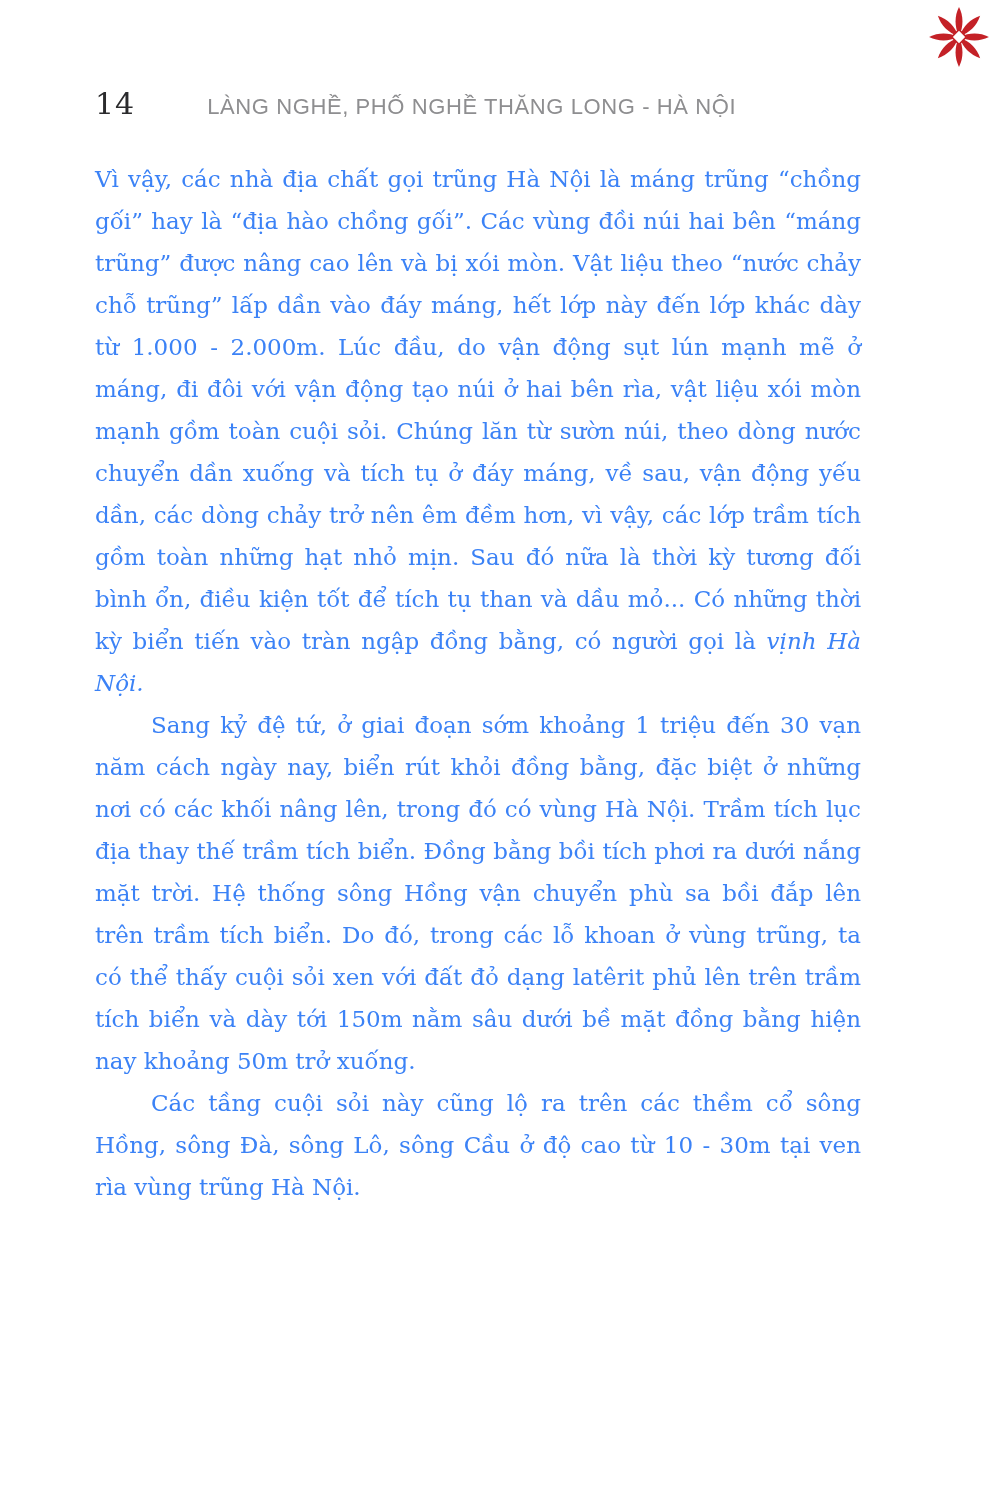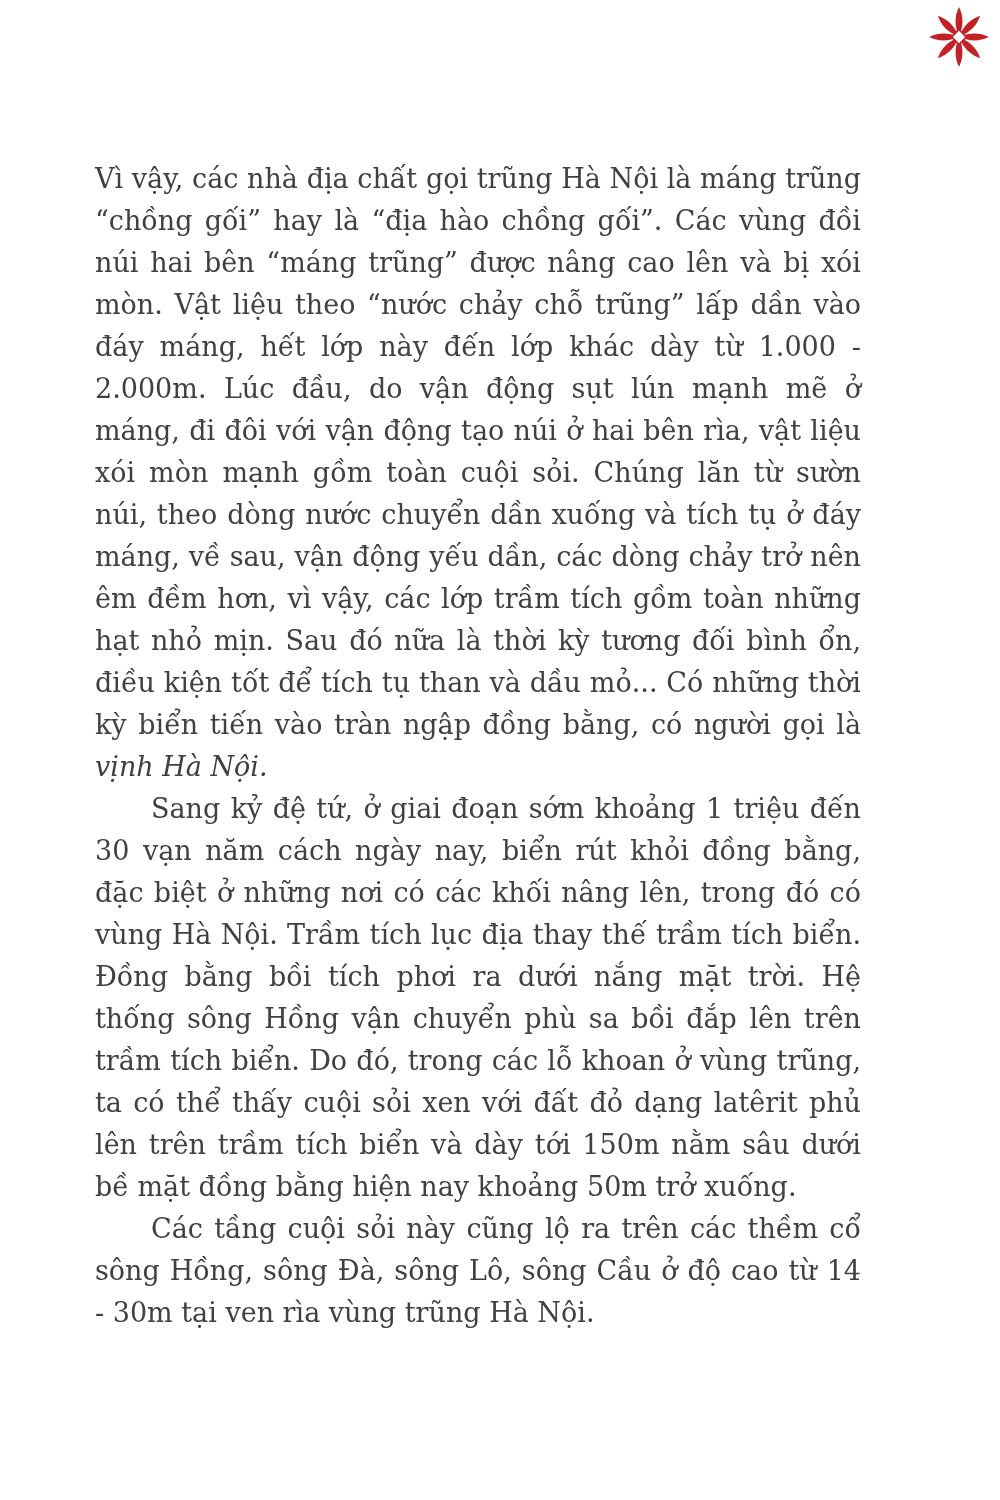--- a/index.html
+++ b/index.html
@@ -52,23 +52,23 @@
     color: #8e8e90;
     letter-spacing: 0.6px;
   }
 
   
   .body-text {
     position: absolute;
     top: 158px;
     left: 95px;
     width: 766px;
-    font-size: 27px;
+    font-size: 23px;
     line-height: 42px;
-    color: #404040;
+    color: #3b82f6;
     text-align: justify;
     text-justify: inter-word;
   }
 
   .para {
     text-indent: 56px;
   }
 
   .para.no-indent {
     text-indent: 0;
@@ -92,23 +92,27 @@
         <path d="M32,31 C27.5,22 27.5,12 32,3 C36.5,12 36.5,22 32,31 Z" transform="rotate(135 32 32)"></path>
         <path d="M32,31 C27.5,22 27.5,12 32,3 C36.5,12 36.5,22 32,31 Z" transform="rotate(180 32 32)"></path>
         <path d="M32,31 C27.5,22 27.5,12 32,3 C36.5,12 36.5,22 32,31 Z" transform="rotate(225 32 32)"></path>
         <path d="M32,31 C27.5,22 27.5,12 32,3 C36.5,12 36.5,22 32,31 Z" transform="rotate(270 32 32)"></path>
         <path d="M32,31 C27.5,22 27.5,12 32,3 C36.5,12 36.5,22 32,31 Z" transform="rotate(315 32 32)"></path>
       </g>
       <rect x="27" y="27" width="10" height="10" fill="#ffffff" stroke="#c42127" stroke-width="1.6" transform="rotate(45 32 32)"></rect>
     </svg>
   </div>
 
+  <header class="running-header">
+    <span class="page-number">14</span>
+    <span class="header-title">LÀNG NGHỀ, PHỐ NGHỀ THĂNG LONG - HÀ NỘI</span>
+  </header>
 
   <main class="body-text">
     <p class="para no-indent"><span>Vì vậy, các nhà địa chất gọi trũng Hà Nội là máng trũng “chồng gối” hay là “địa hào chồng gối”. Các vùng đồi núi hai bên “máng trũng” được nâng cao lên và bị xói mòn. Vật liệu theo “nước chảy chỗ trũng” lấp dần vào đáy máng, hết lớp này đến lớp khác dày từ 1.000 - 2.000m. Lúc đầu, do vận động sụt lún mạnh mẽ ở máng, đi đôi với vận động tạo núi ở hai bên rìa, vật liệu xói mòn mạnh gồm toàn cuội sỏi. Chúng lăn từ sườn núi, theo dòng nước chuyển dần xuống và tích tụ ở đáy máng, về sau, vận động yếu dần, các dòng chảy trở nên êm đềm hơn, vì vậy, các lớp trầm tích gồm toàn những hạt nhỏ mịn. Sau đó nữa là thời kỳ tương đối bình ổn, điều kiện tốt để tích tụ than và dầu mỏ... Có những thời kỳ biển tiến vào tràn ngập đồng bằng, có người gọi là </span><em>vịnh Hà Nội.</em></p>
 
     <p class="para">Sang kỷ đệ tứ, ở giai đoạn sớm khoảng 1 triệu đến 30 vạn năm cách ngày nay, biển rút khỏi đồng bằng, đặc biệt ở những nơi có các khối nâng lên, trong đó có vùng Hà Nội. Trầm tích lục địa thay thế trầm tích biển. Đồng bằng bồi tích phơi ra dưới nắng mặt trời. Hệ thống sông Hồng vận chuyển phù sa bồi đắp lên trên trầm tích biển. Do đó, trong các lỗ khoan ở vùng trũng, ta có thể thấy cuội sỏi xen với đất đỏ dạng latêrit phủ lên trên trầm tích biển và dày tới 150m nằm sâu dưới bề mặt đồng bằng hiện nay khoảng 50m trở xuống.</p>
 
-    <p class="para">Các tầng cuội sỏi này cũng lộ ra trên các thềm cổ sông Hồng, sông Đà, sông Lô, sông Cầu ở độ cao từ 14 - 30m tại ven rìa vùng trũng Hà Nội.</p>
+    <p class="para">Các tầng cuội sỏi này cũng lộ ra trên các thềm cổ sông Hồng, sông Đà, sông Lô, sông Cầu ở độ cao từ 10 - 30m tại ven rìa vùng trũng Hà Nội.</p>
 
   </main>
 
 </div>
 
 </body></html>

